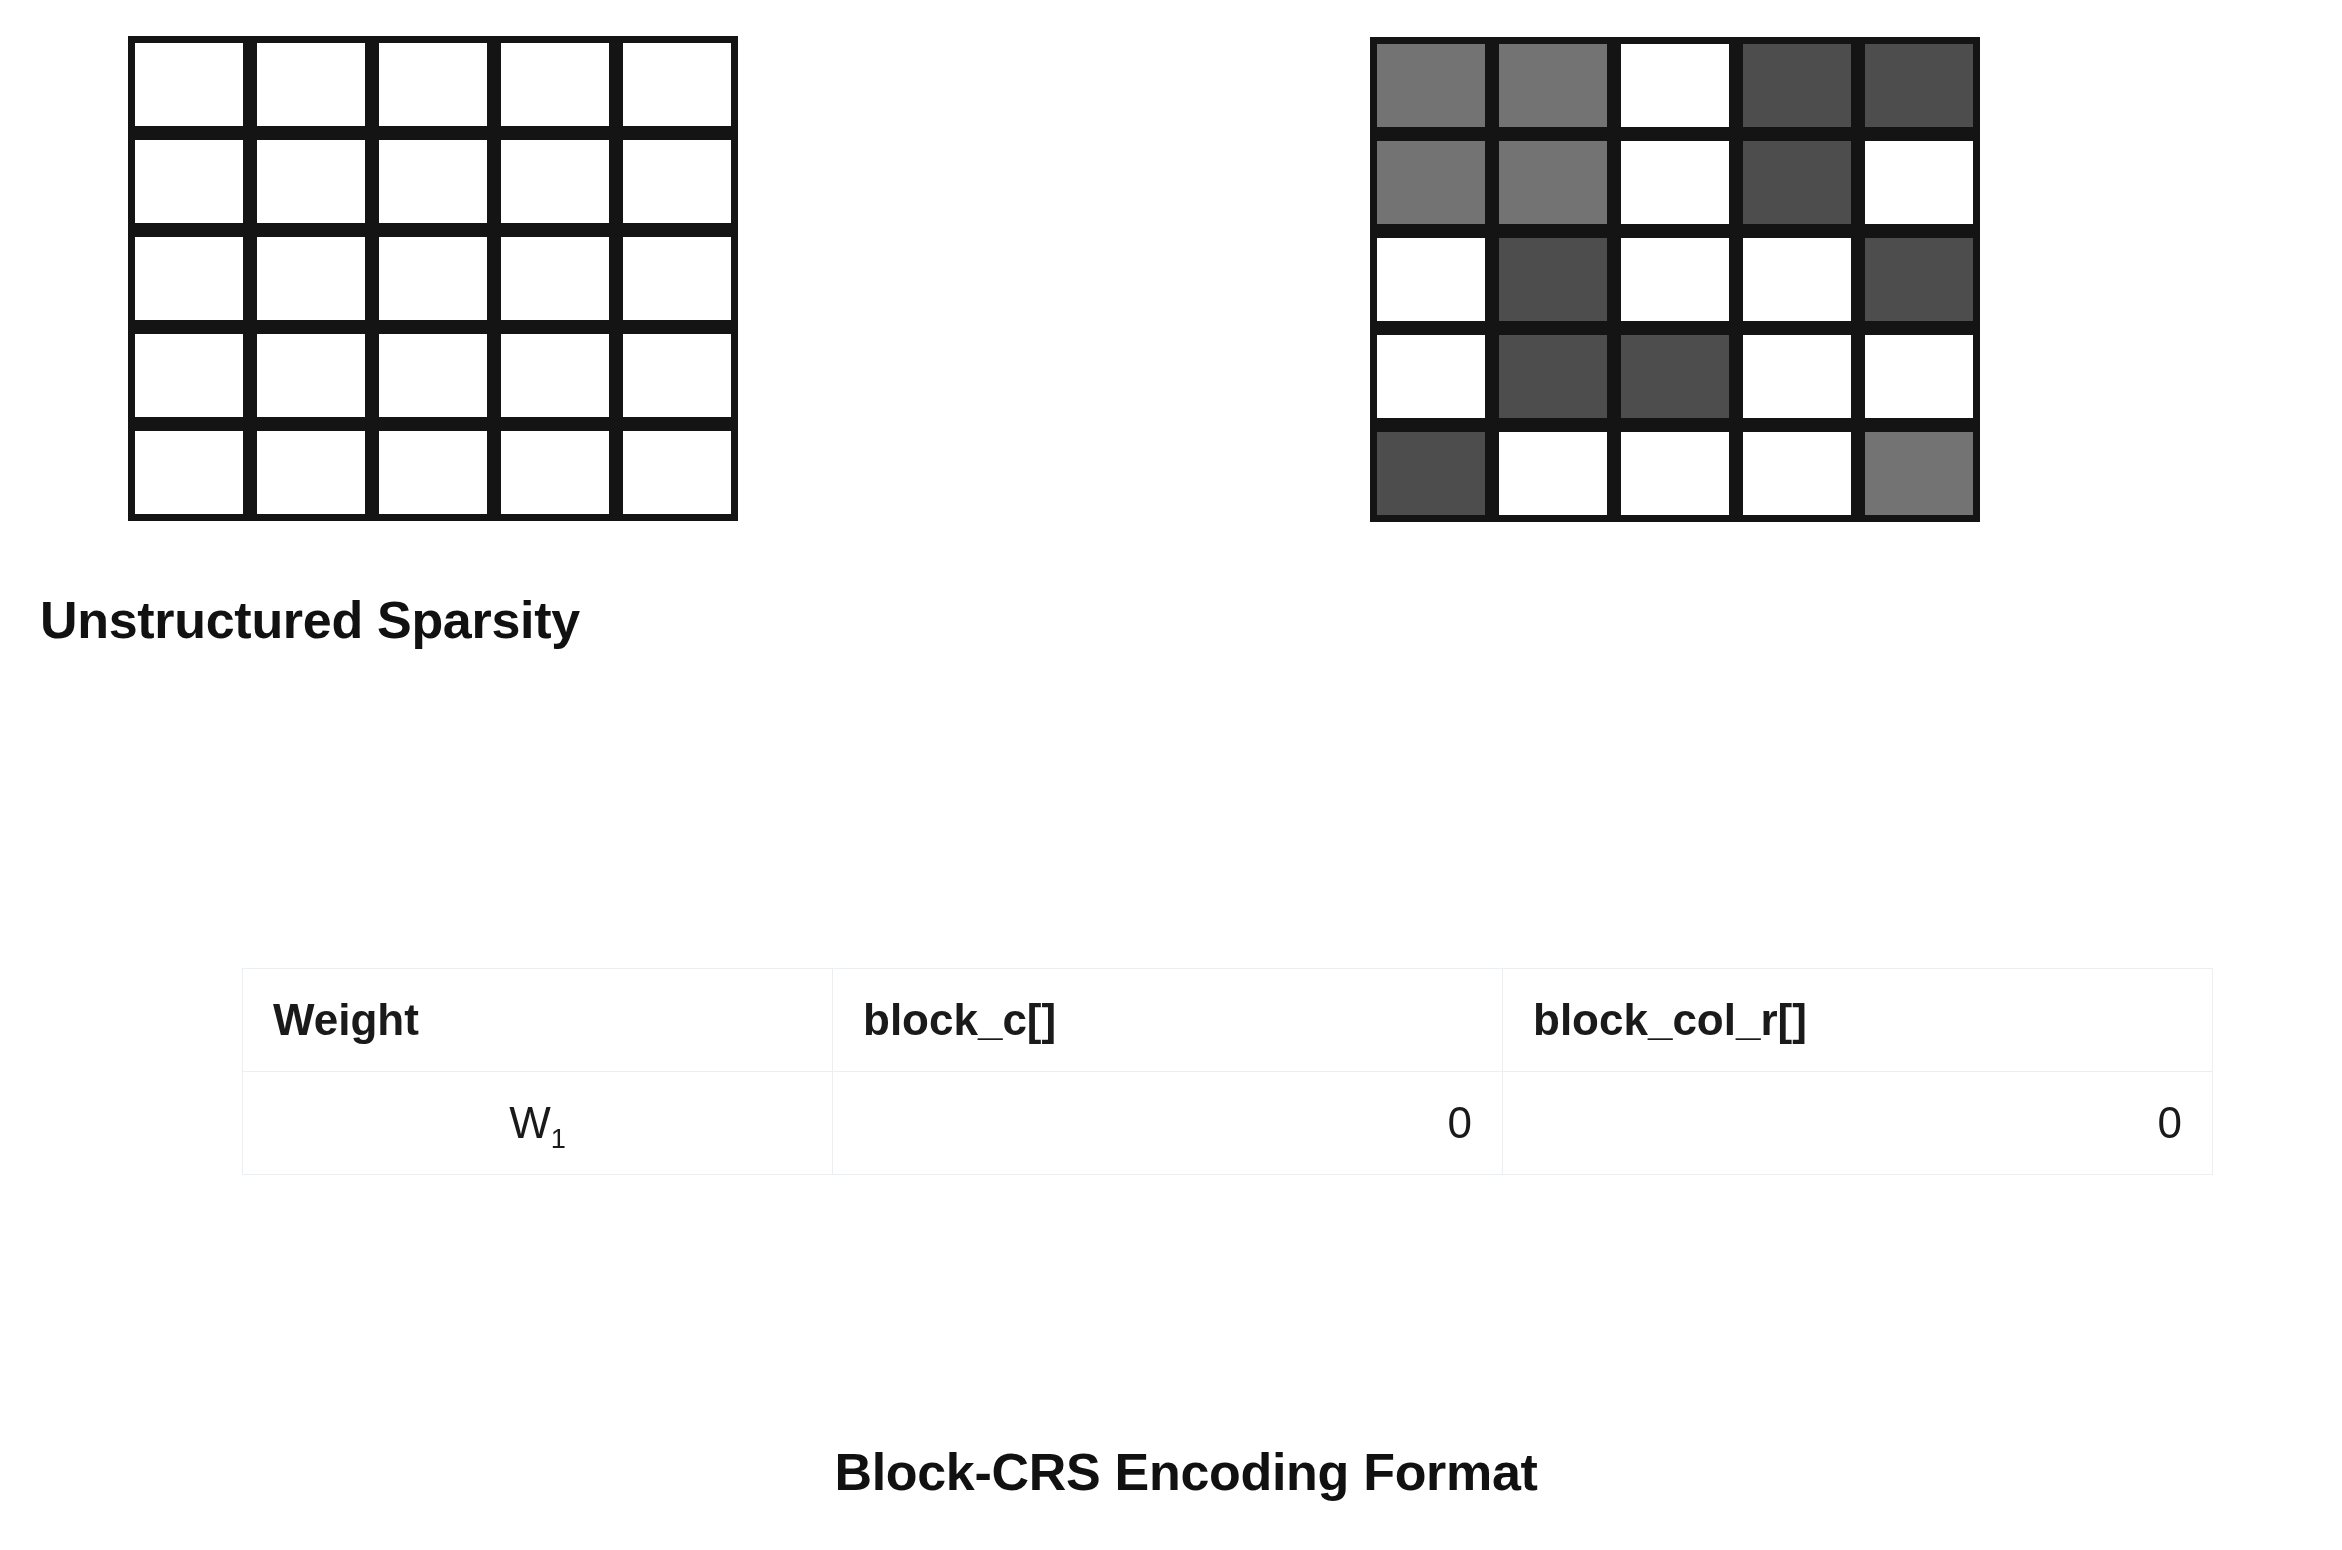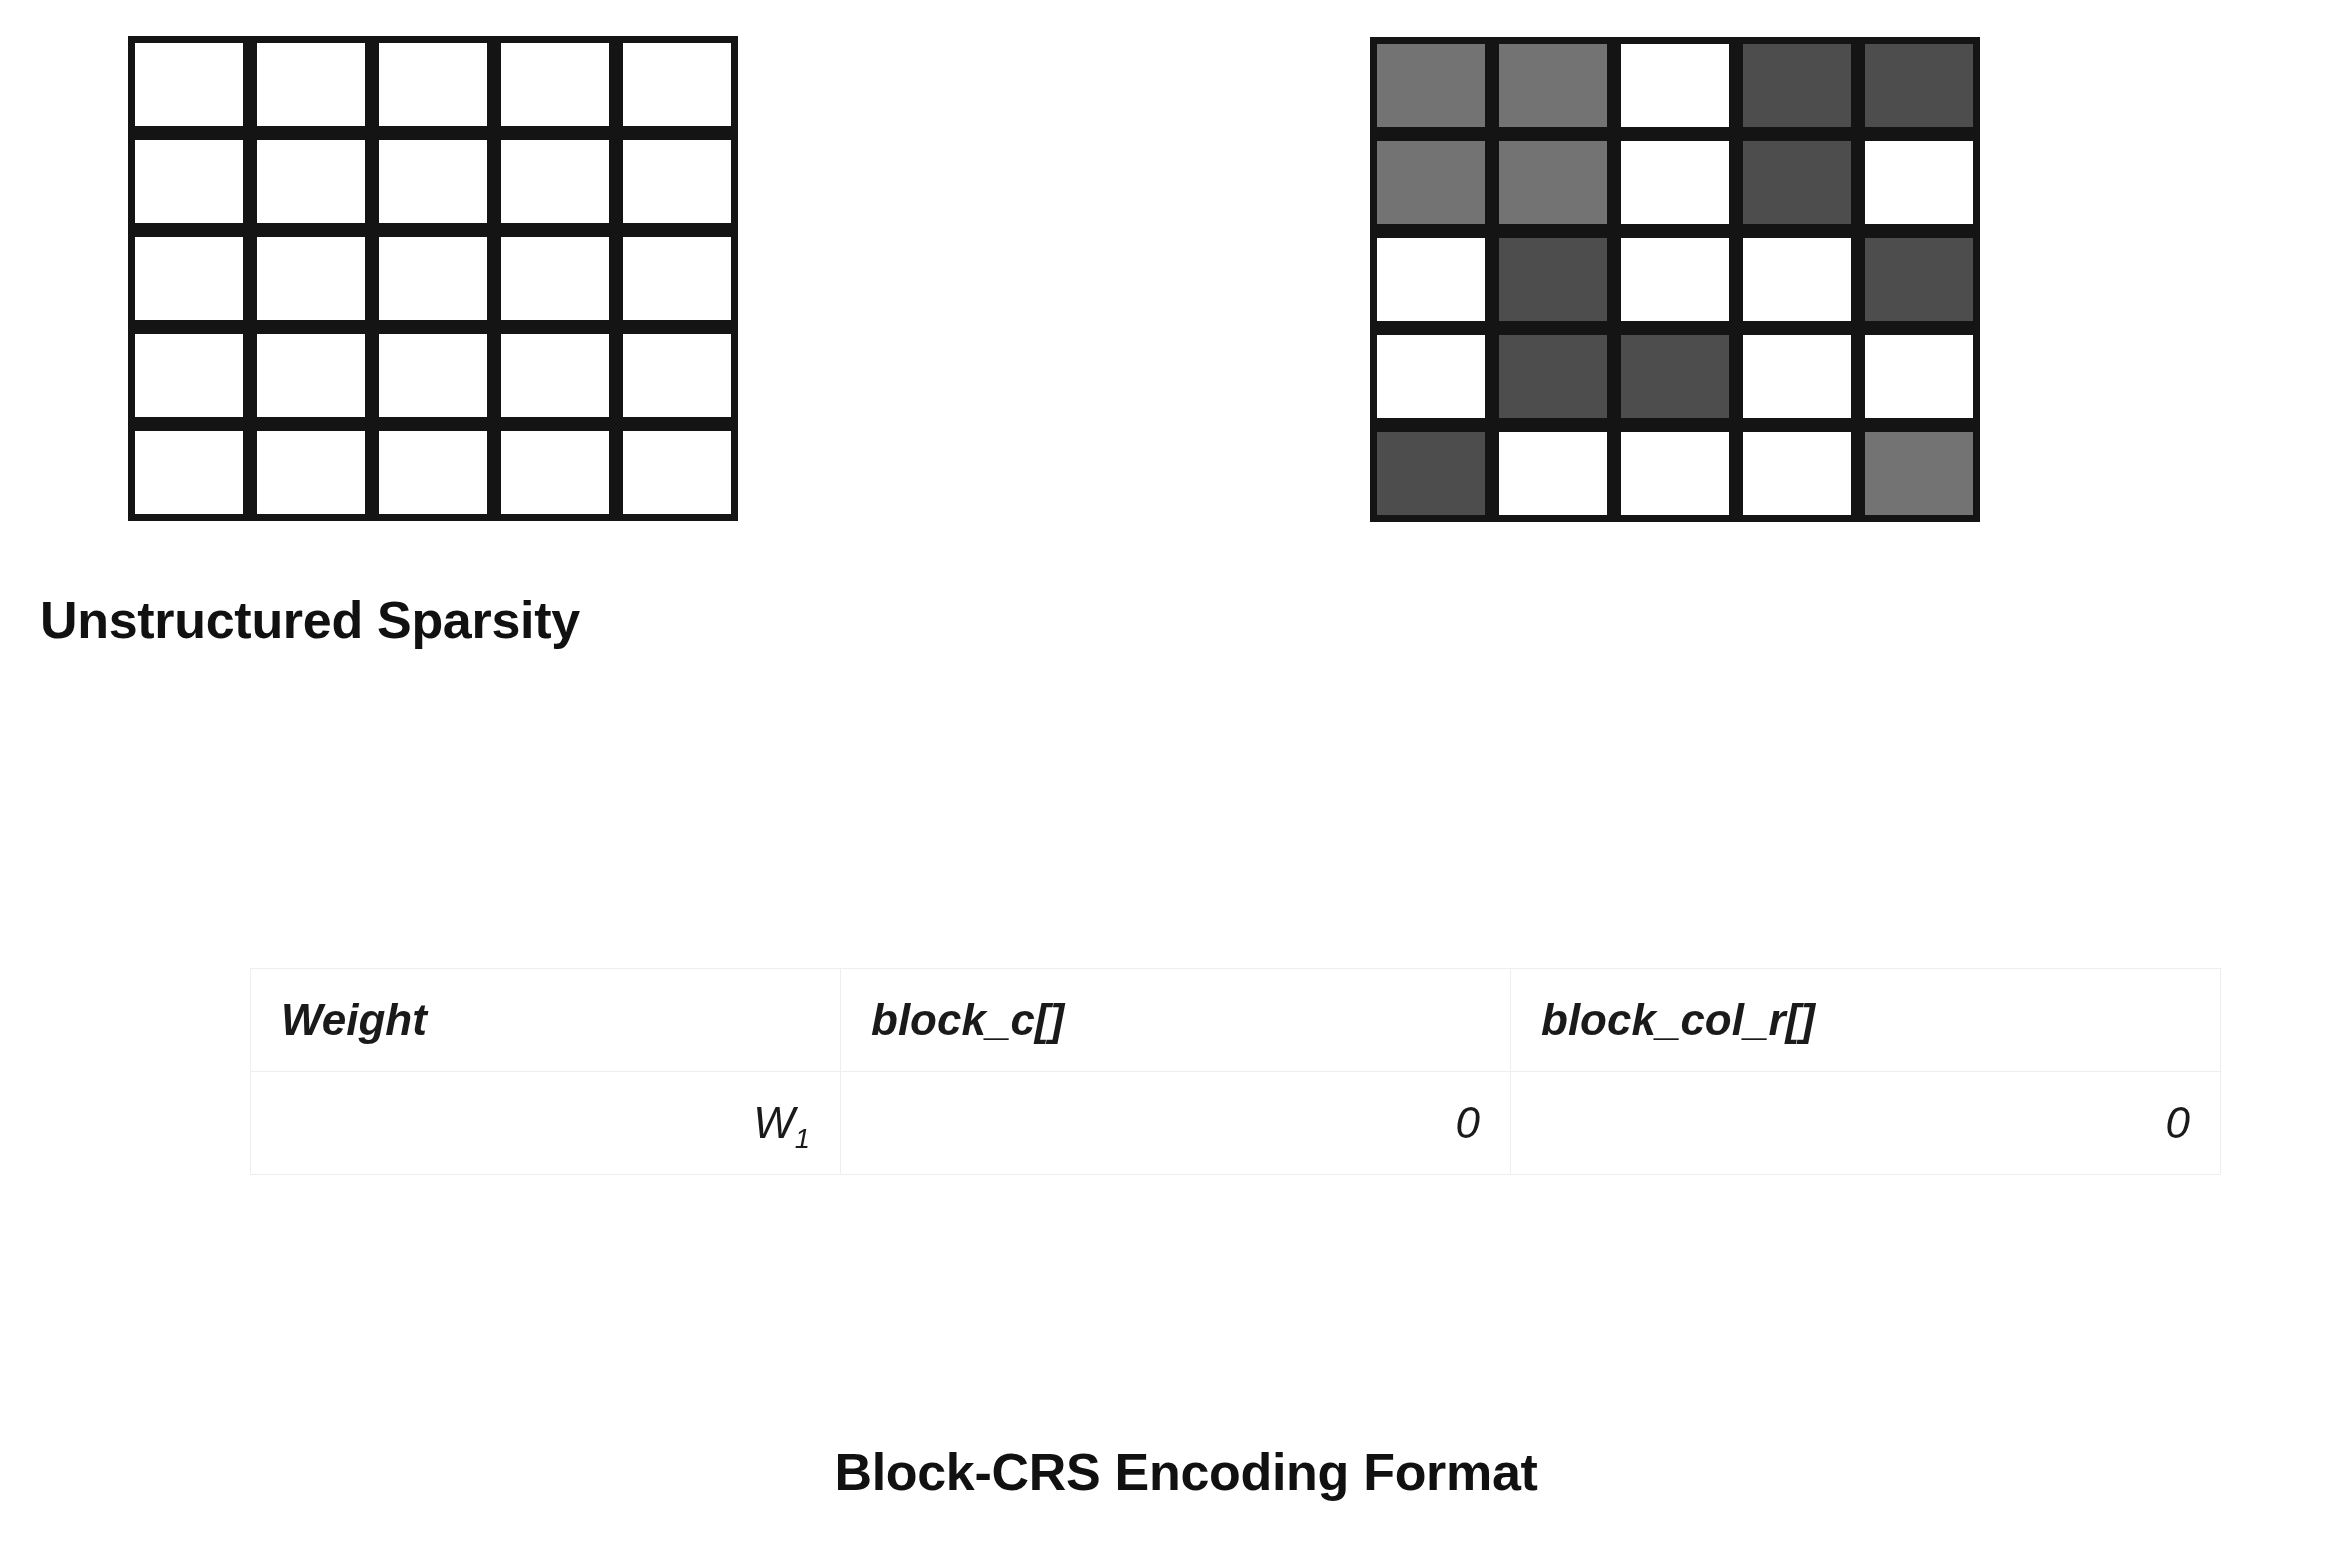--- a/index.html
+++ b/index.html
@@ -53,24 +53,23 @@
     white-space: nowrap;
     line-height: 1;
   }
 
   #caption-unstructured { left: 40px;   top: 594px; }
   #caption-block        { left: 1140px; top: 594px; }
 
   
   #encoding-table-wrap {
     position: absolute;
-    left: 250px;
+    left: 242px;
     top: 968px;
     width: 1970px;
-    font-style: italic;
   }
 
   table.encoding-table {
     width: 1970px;
     border-collapse: collapse;
     table-layout: fixed;
     background: #ffffff;
   }
 
   table.encoding-table th,
@@ -83,21 +82,21 @@
     vertical-align: middle;
     color: #1a1a1a;
   }
 
   table.encoding-table th {
     font-weight: bold;
     text-align: left;
   }
 
   table.encoding-table td.col-weight {
-    text-align: right;
+    text-align: center;
     font-weight: normal;
   }
 
   table.encoding-table td.col-num {
     text-align: right;
     font-weight: normal;
   }
 
   table.encoding-table col.c-weight { width: 590px; }
   table.encoding-table col.c-blockc { width: 670px; }

